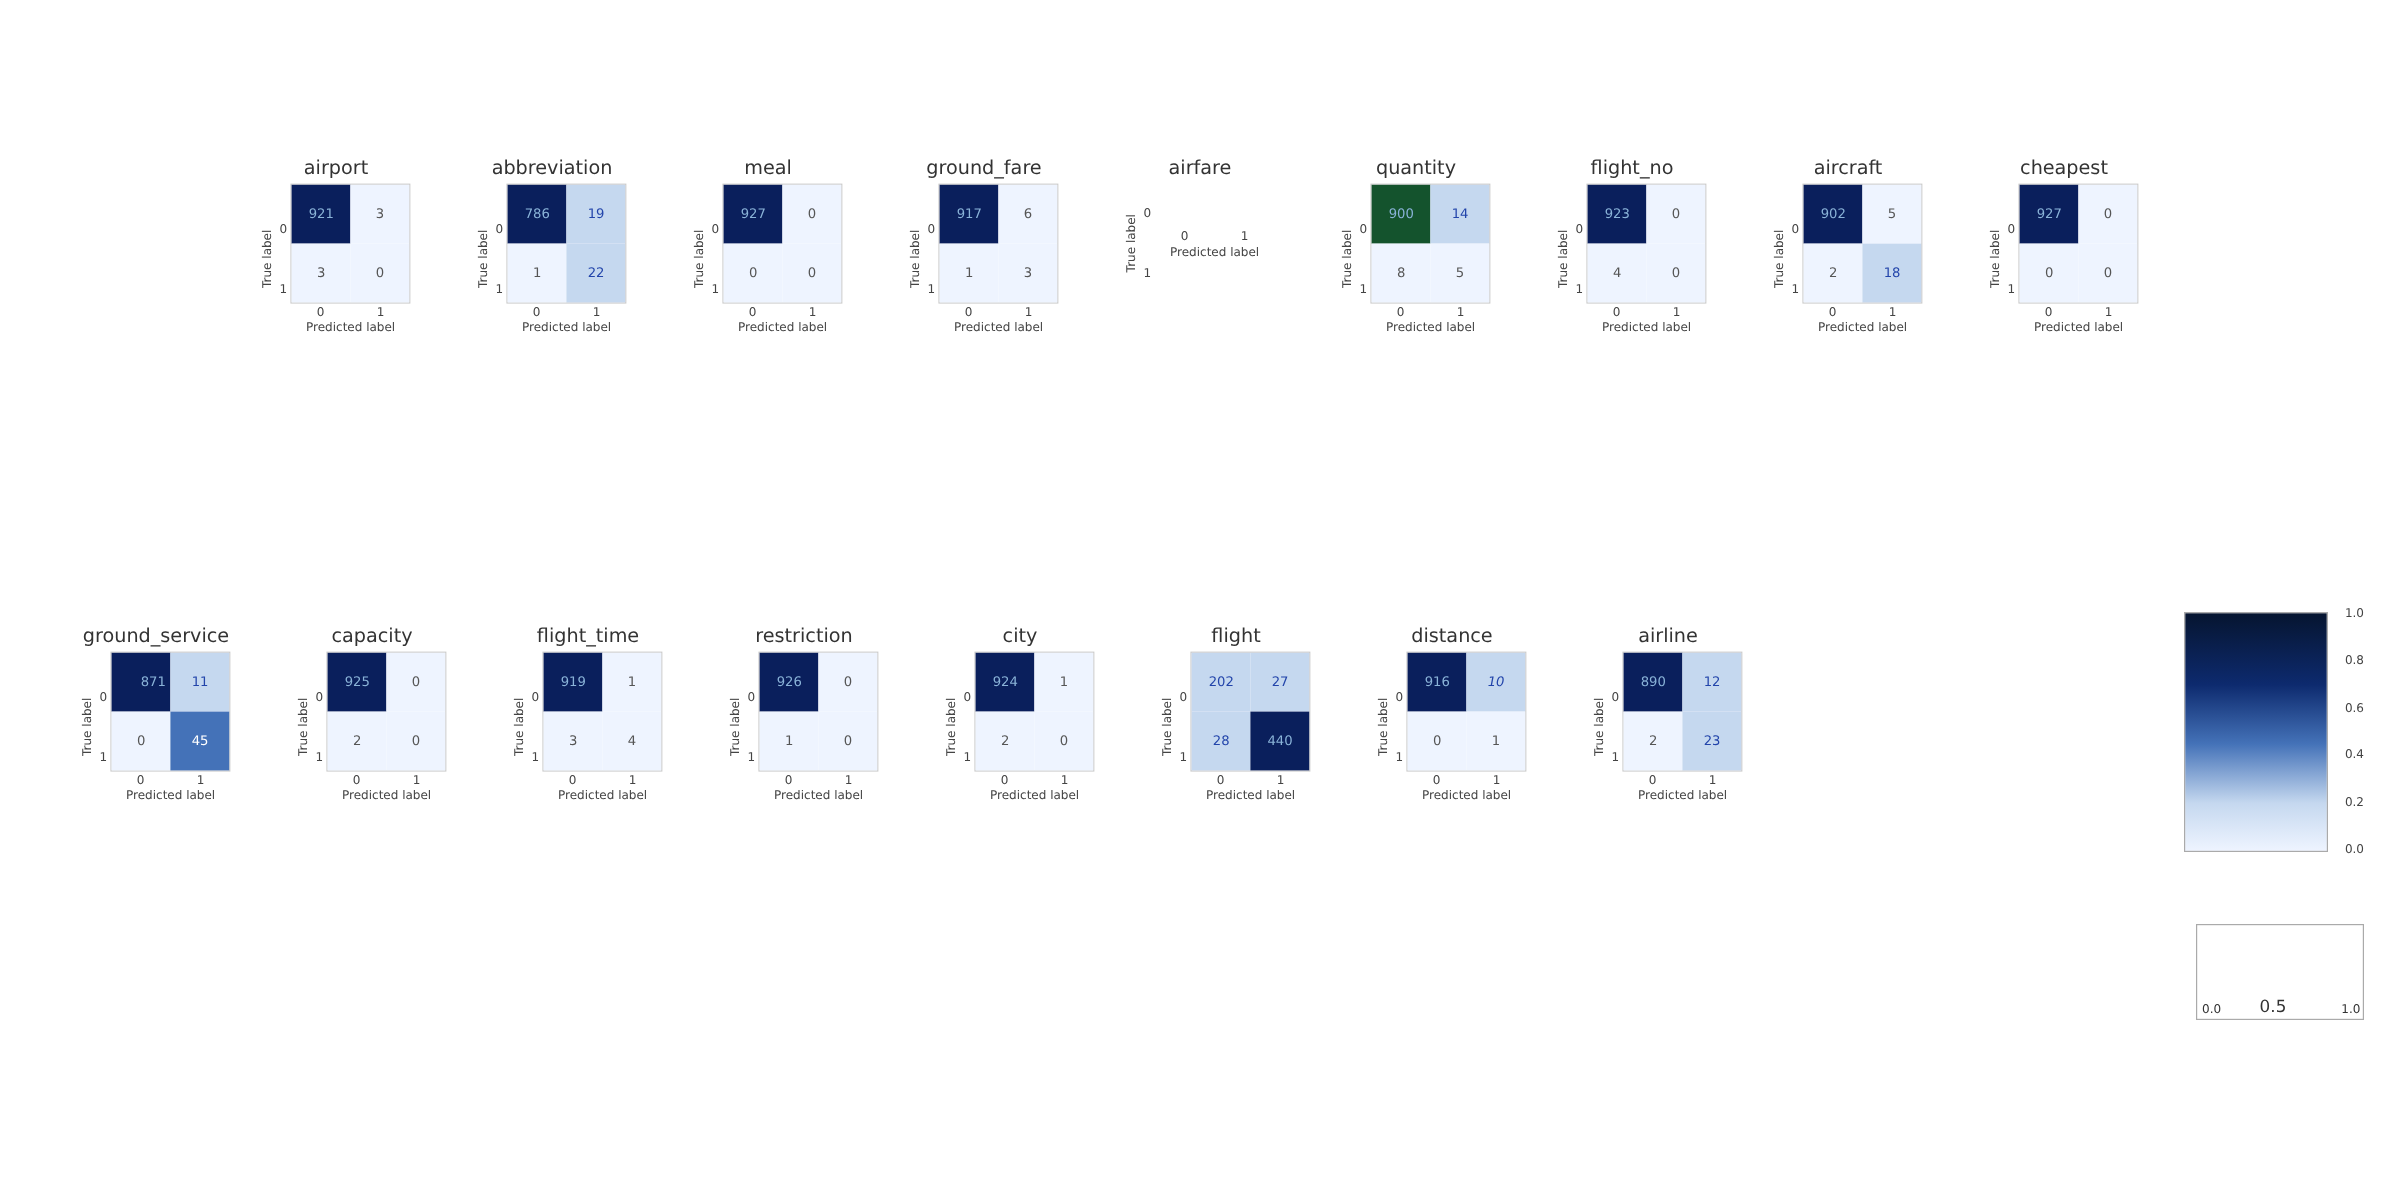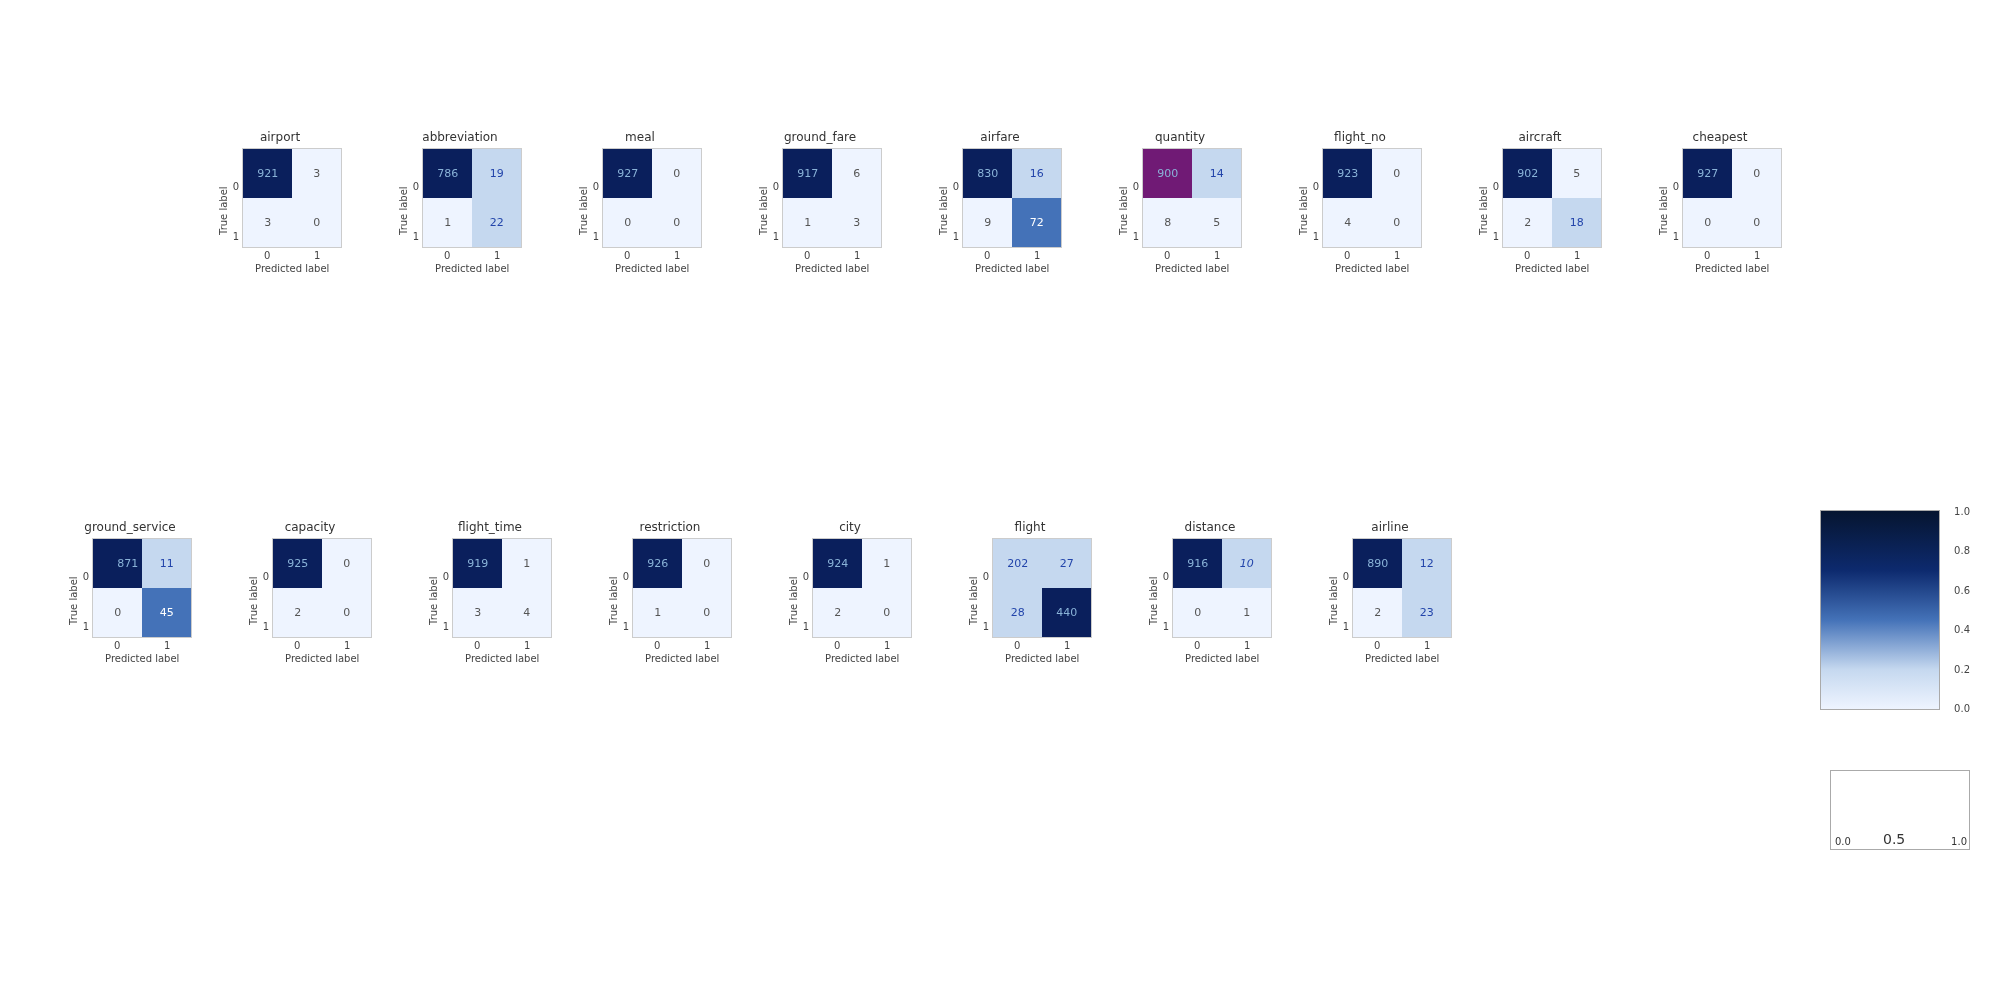--- a/index.html
+++ b/index.html
@@ -26,21 +26,21 @@
     .row1 { position: absolute; top: 130px; left: 0; right: 0; }
     .row2 { position: absolute; top: 520px; left: 0; right: 480px; }
 
     .cm-container {
       display: flex;
       flex-direction: column;
       align-items: center;
       width: 170px;
     }
     .cm-title {
-      font-size: 12px;
+      font-size: 16px;
       margin-bottom: 4px;
       text-align: center;
       color: #333;
     }
     .cm-wrapper {
       display: flex;
       flex-direction: row;
       align-items: center;
     }
     .cm-ylabel {
@@ -223,45 +223,39 @@
       </div>
       <div class="cm-container">
         <div class="cm-title">airfare</div>
         <div class="cm-wrapper">
           <div class="cm-ylabel">True label</div>
           <div class="cm-yticks">
             <div class="cm-ytick">0</div>
             <div class="cm-ytick">1</div>
           </div>
           <div class="cm-inner">
-            <div class="cm-grid">
-              <div class="cm-cell" style="background: rgb(10, 31, 92); color: rgb(138, 179, 216);">830</div>
-              <div class="cm-cell" style="background: rgb(197, 216, 239); color: rgb(34, 68, 170);">16</div>
-              <div class="cm-cell" style="background: rgb(238, 244, 255); color: rgb(85, 85, 85);">9</div>
-              <div class="cm-cell" style="background: rgb(68, 114, 184); color: rgb(255, 255, 255);">72</div>
-            </div>
             <div class="cm-xticks">
               <div class="cm-xtick">0</div>
               <div class="cm-xtick">1</div>
             </div>
             <div class="cm-xlabel">Predicted label</div>
           </div>
         </div>
       </div>
       <div class="cm-container">
         <div class="cm-title">quantity</div>
         <div class="cm-wrapper">
           <div class="cm-ylabel">True label</div>
           <div class="cm-yticks">
             <div class="cm-ytick">0</div>
             <div class="cm-ytick">1</div>
           </div>
           <div class="cm-inner">
             <div class="cm-grid">
-              <div class="cm-cell" style="background: #701a75; color: rgb(138, 179, 216);">900</div>
+              <div class="cm-cell" style="background: #14532d; color: rgb(138, 179, 216);">900</div>
               <div class="cm-cell" style="background: rgb(197, 216, 239); color: rgb(34, 68, 170);">14</div>
               <div class="cm-cell" style="background: rgb(238, 244, 255); color: rgb(85, 85, 85);">8</div>
               <div class="cm-cell" style="background: rgb(238, 244, 255); color: rgb(85, 85, 85);">5</div>
             </div>
             <div class="cm-xticks">
               <div class="cm-xtick">0</div>
               <div class="cm-xtick">1</div>
             </div>
             <div class="cm-xlabel">Predicted label</div>
           </div>

